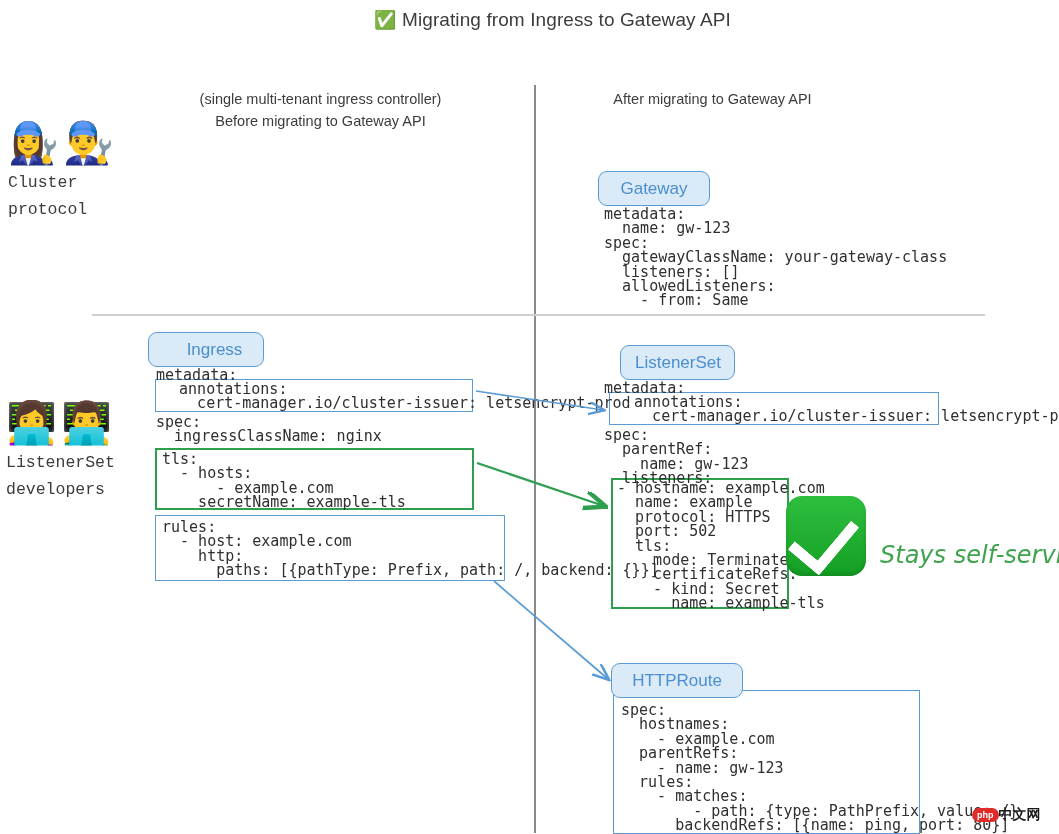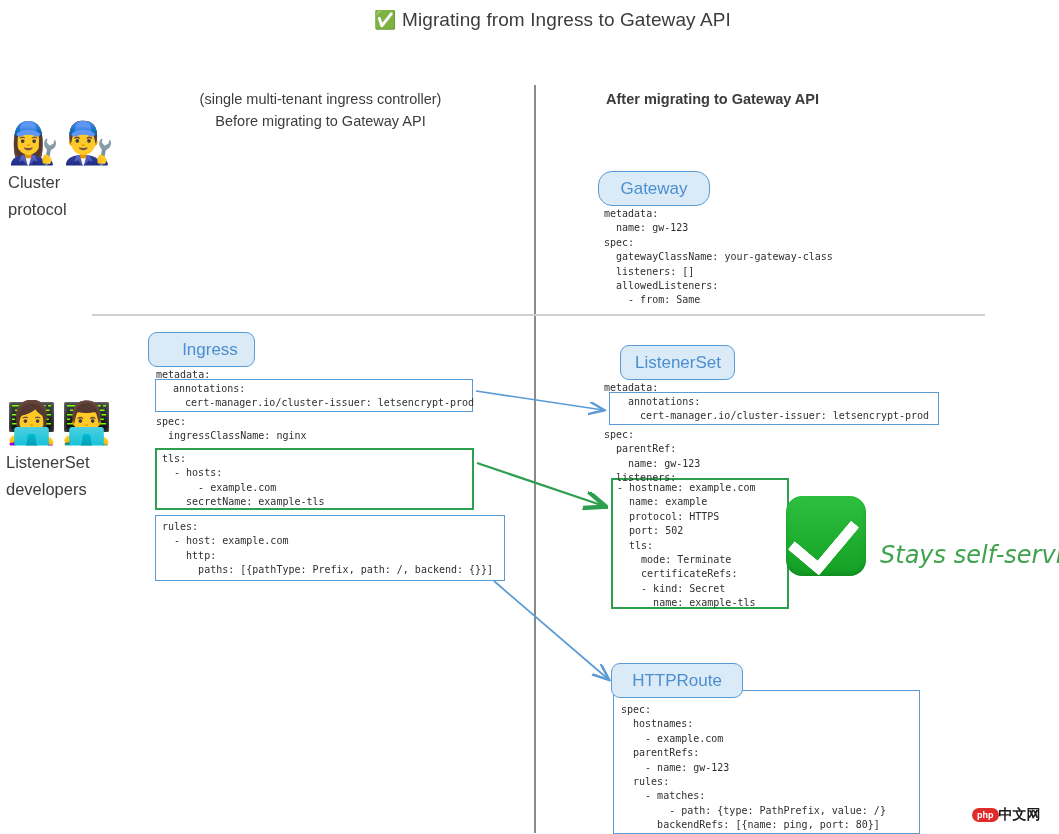--- a/index.html
+++ b/index.html
@@ -39,21 +39,21 @@
 
   
   .col-head {
     position: absolute;
     text-align: center;
     font-size: 14.5px;
     line-height: 22px;
     color: #3c3c3c;
   }
   .col-head.before { left: 148px; top: 88px; width: 345px; }
-  .col-head.after  { left: 575px; top: 88px; width: 275px; font-weight: bold; }
+  .col-head.after  { left: 575px; top: 88px; width: 275px; }
 
   
   .v-divider {
     position: absolute;
     left: 534px;
     top: 85px;
     width: 1.5px;
     height: 748px;
     background: #8a8a8a;
   }
@@ -73,20 +73,21 @@
     font-size: 41px;
     line-height: 50px;
     letter-spacing: 4px;
     white-space: nowrap;
   }
   .persona .plabel {
     font-size: 16.5px;
     line-height: 25px;
     color: #3c3c3c;
     margin-top: 2px;
+    font-family: Liberation Mono, monospace;
   }
   .persona.ops  { left: 8px; top: 118px; }
   .persona.devs { left: 6px; top: 398px; }
 
   
   .pill {
     position: absolute;
     box-sizing: border-box;
     background: #dbeaf7;
     border: 1.6px solid #5b9bd5;
@@ -97,21 +98,21 @@
     text-align: center;
     padding: 0 14px;
     height: 35px;
     z-index: 4;
   }
 
   
   .yaml {
     position: absolute;
     font-family: "DejaVu Sans Mono", monospace;
-    font-size: 10px;
+    font-size: 15px;
     line-height: 14.4px;
     color: #2f2f2f;
     white-space: pre;
     z-index: 3;
   }
 
   
   .hl {
     position: absolute;
     box-sizing: border-box;
@@ -227,30 +228,30 @@
     <div class="plabel">Cluster</div>
     <div class="plabel">protocol</div>
   </div>
 
   <div class="persona devs">
     <div class="faces">👩‍💻👨‍💻</div>
     <div class="plabel">ListenerSet</div>
     <div class="plabel">developers</div>
   </div>
 
-  <div class="pill" style="left:598px; top:171px; width:112px;border-radius:14px;">Gateway</div>
+  <div class="pill" style="left:598px; top:171px; width:112px;">Gateway</div>
   <div class="yaml" style="left:604px; top:207px;">metadata:
   name: gw-123
 spec:
   gatewayClassName: your-gateway-class
   listeners: []
   allowedListeners:
     - from: Same</div>
 
-  <div class="pill" style="left:148px; top:332px; width:107px;padding-left:31px;">Ingress</div>
+  <div class="pill" style="left:148px; top:332px; width:116px;padding-left:31px;">Ingress</div>
   <div class="yaml" style="left:156px; top:368px;">metadata:</div>
 
   <div class="hl blue" style="left:155px; top:379px; width:318px; height:33px;"></div>
   <div class="yaml" style="left:161px; top:382px;">  annotations:
     cert-manager.io/cluster-issuer: letsencrypt-prod</div>
 
   <div class="yaml" style="left:156px; top:415px;">spec:
   ingressClassName: nginx</div>
 
   <div class="hl green" style="left:155px; top:448px; width:319px; height:62px;"></div>

